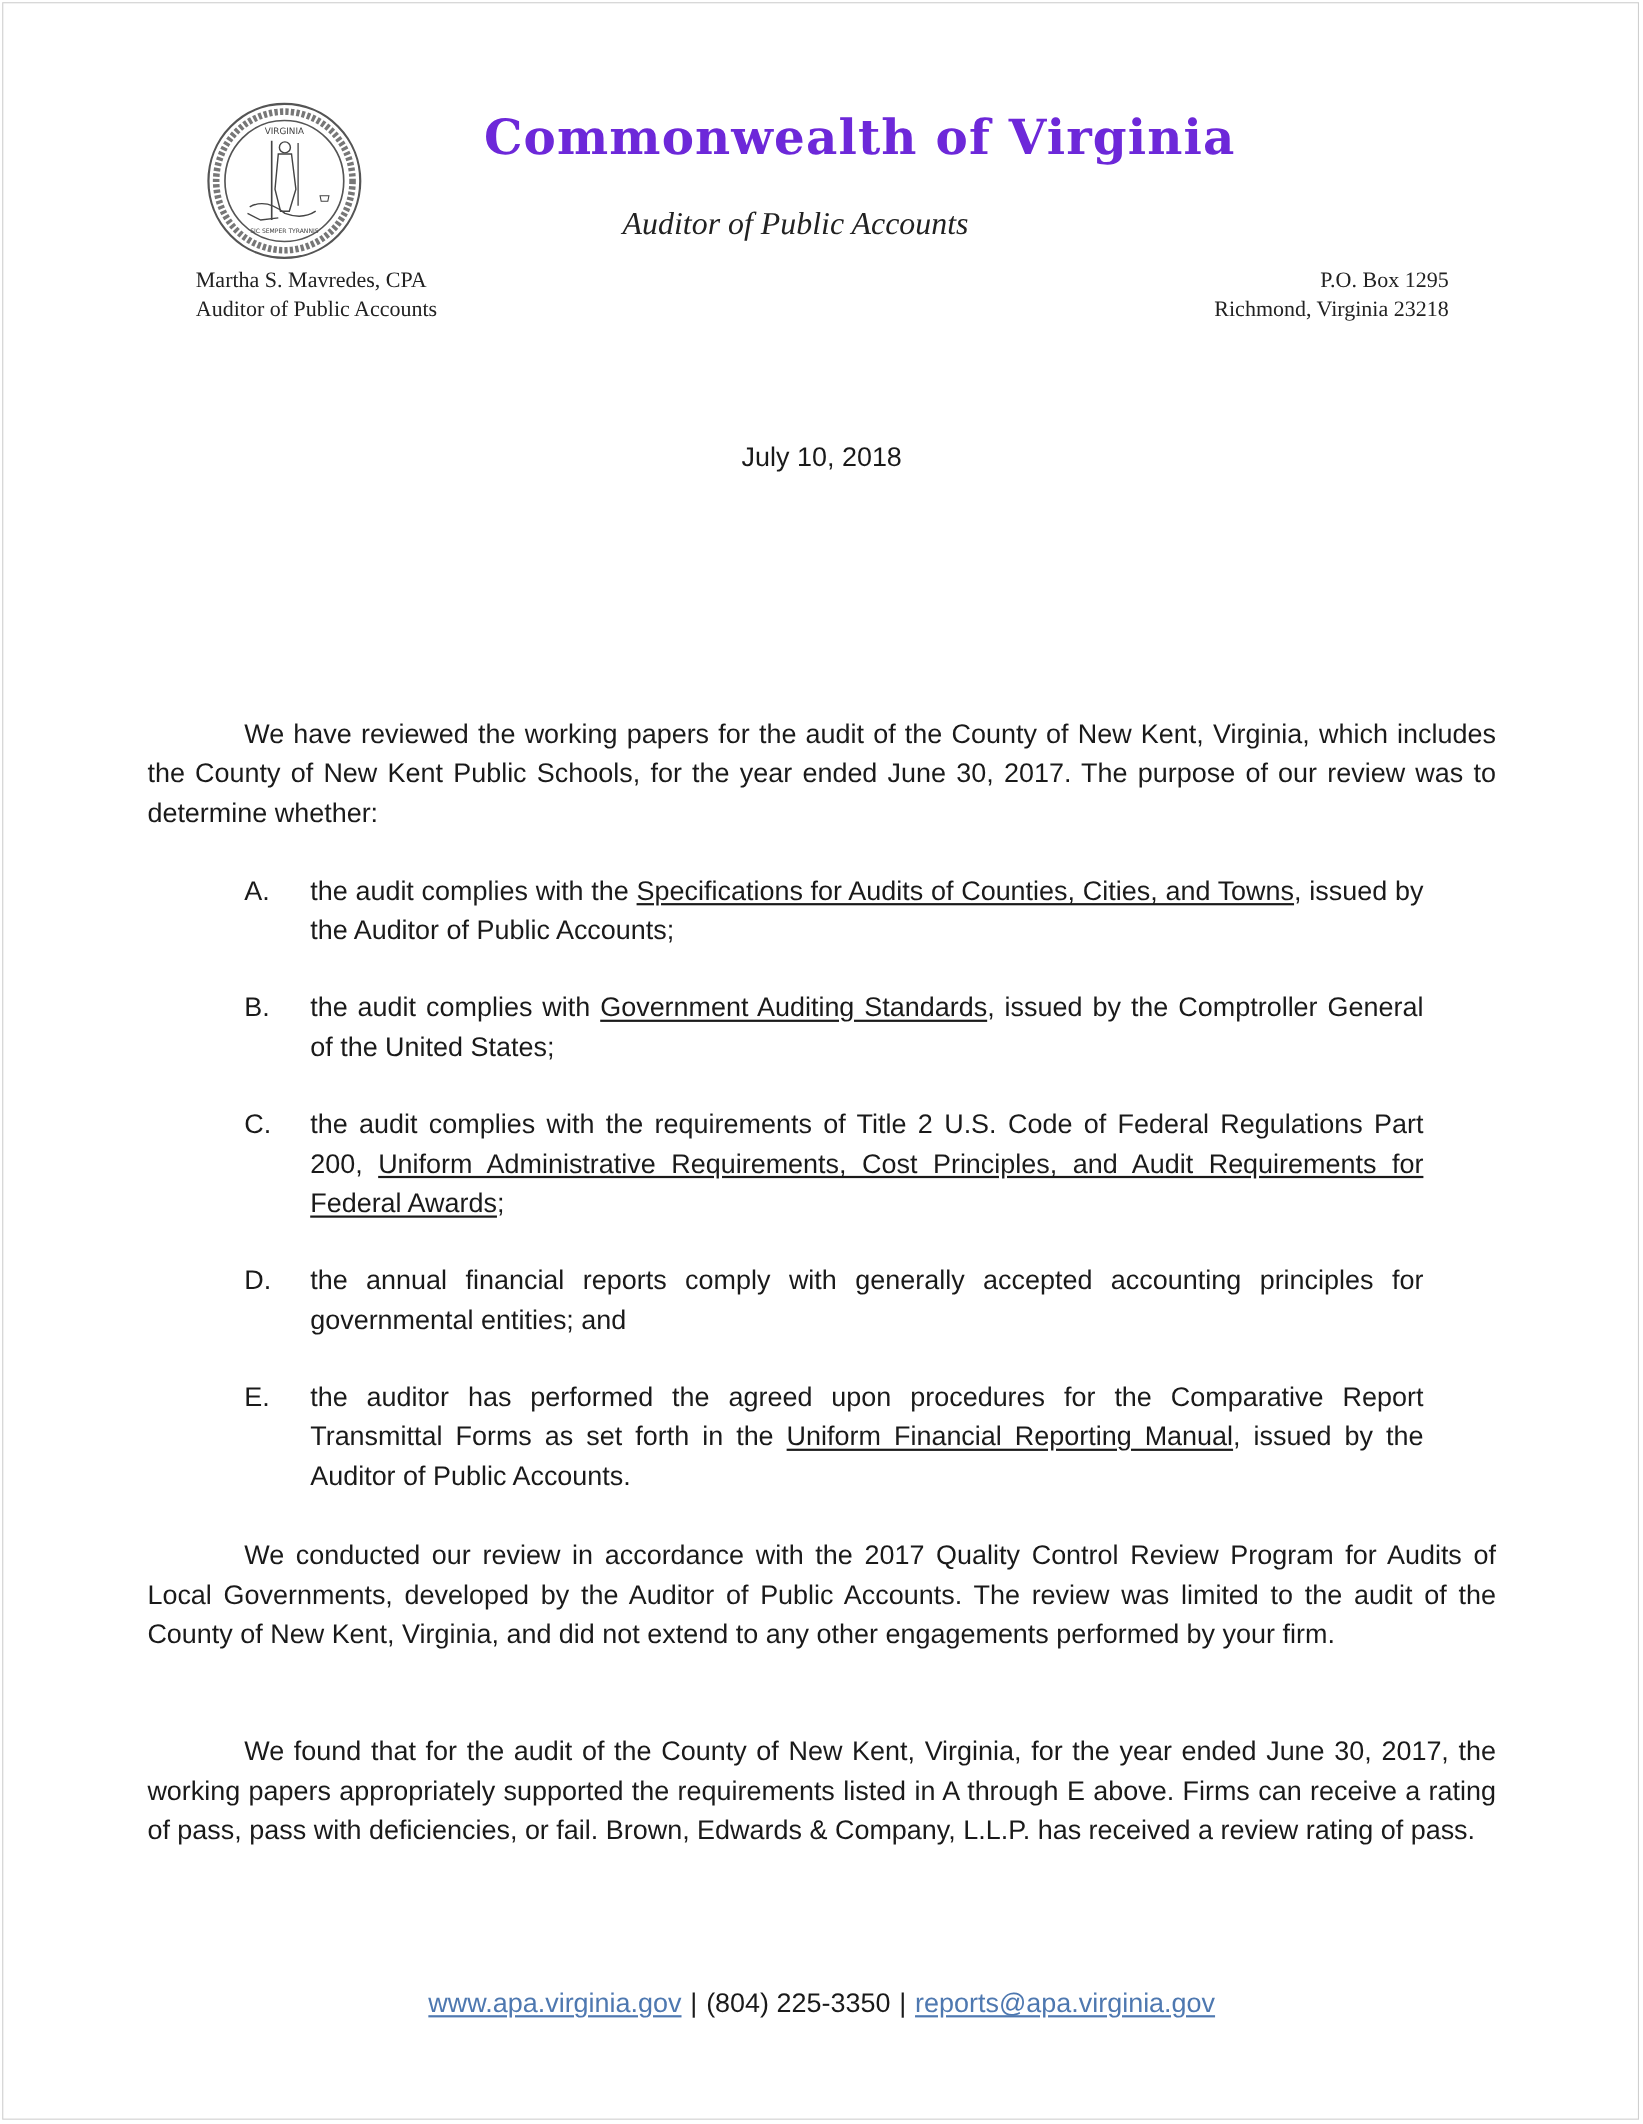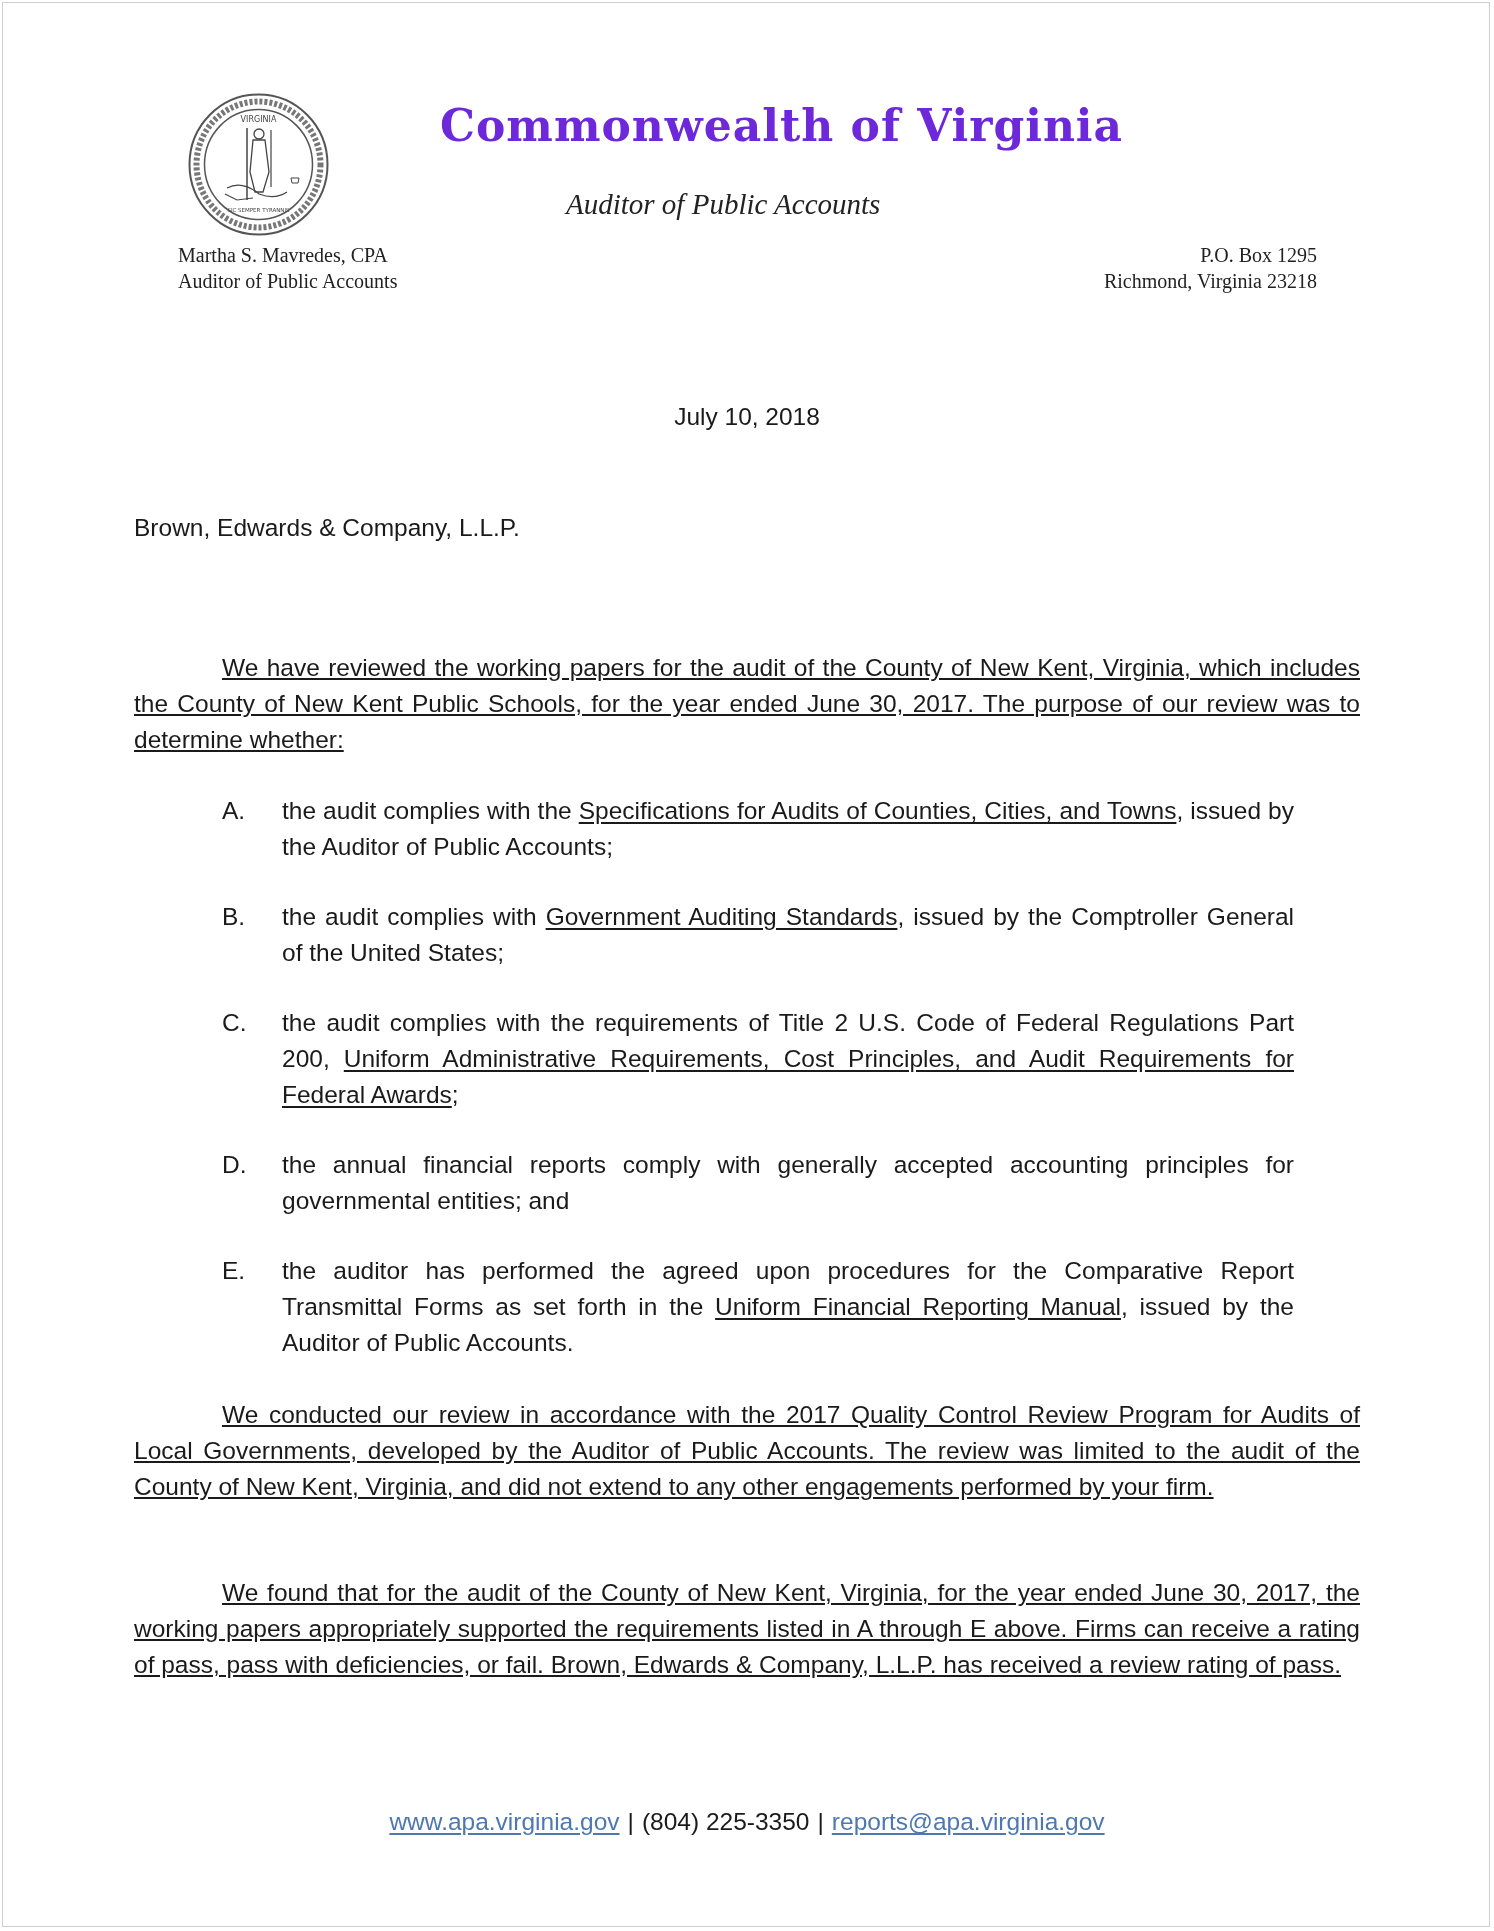--- a/index.html
+++ b/index.html
@@ -7,21 +7,21 @@
   .page-border { position: absolute; left: 2px; top: 2px; width: 1488px; height: 1925px; border: 1px solid #cfcfcf; box-sizing: border-box; }
   .seal { position: absolute; left: 187px; top: 92px; width: 143px; height: 145px; }
   .title { position: absolute; left: 440px; top: 100px; font-family: "DejaVu Serif", serif; font-size: 44px; font-weight: bold; color: #6d28d9; letter-spacing: 1px; white-space: nowrap; }
   .subtitle { position: absolute; left: 566px; top: 188px; font-family: "Liberation Serif", serif; font-style: italic; font-size: 29px; color: #222; white-space: nowrap; }
   .serif-small { font-family: "Liberation Serif", serif; font-size: 20px; color: #222; line-height: 26px; }
   .left-head { position: absolute; left: 178px; top: 242px; }
   .right-head { position: absolute; right: 177px; top: 242px; text-align: right; }
   .body-font { font-family: "Liberation Sans", sans-serif; font-size: 24.5px; color: #1a1a1a; }
   .date { position: absolute; left: 0; width: 100%; top: 402px; text-align: center; line-height: 30px; }
   .address { position: absolute; left: 134px; top: 510px; line-height: 36px; }
-  .para { position: absolute; left: 134px; width: 1226px; line-height: 36px; text-align: justify; text-decoration: underline; }
+  .para { position: absolute; left: 134px; width: 1226px; line-height: 36px; text-align: justify; }
   .indent { display: inline-block; width: 88px; }
   .list-item { position: absolute; left: 222px; width: 1072px; line-height: 36px; }
   .list-item .letter { position: absolute; left: 0; top: 0; }
   .list-item .text { margin-left: 60px; text-align: justify; }
   u { text-decoration: underline; text-underline-offset: 3px; }
   .footer { position: absolute; left: 0; width: 100%; top: 1806px; text-align: center; line-height: 32px; white-space: nowrap; }
   .footer a { color: #4e78b0; text-decoration: underline; text-underline-offset: 3px; }
   .sep { margin: 0 8px; }
 </style>
 </head>
@@ -52,21 +52,20 @@
   <div>Auditor of Public Accounts</div>
 </div>
 <div class="right-head serif-small">
   <div>P.O. Box 1295</div>
   <div>Richmond, Virginia 23218</div>
 </div>
 
 <div class="date body-font">July 10, 2018</div>
 
 <div class="address body-font">
-  <div>Brown, Edwards &amp; Company, L.L.P.</div>
 </div>
 
 <div class="para body-font" style="top:650px;"><span class="indent"></span><span>We have reviewed the working papers for the audit of the County of New Kent, Virginia, which includes the County of New Kent Public Schools, for the year ended June 30, 2017.  The purpose of our review was to determine whether:</span></div>
 
 <div class="list-item body-font" style="top:793px;">
   <span class="letter">A.</span>
   <div class="text"><span>the audit complies with the </span><u>Specifications for Audits of Counties, Cities, and Towns</u><span>, issued by the Auditor of Public Accounts;</span></div>
 </div>
 
 <div class="list-item body-font" style="top:899px;">

